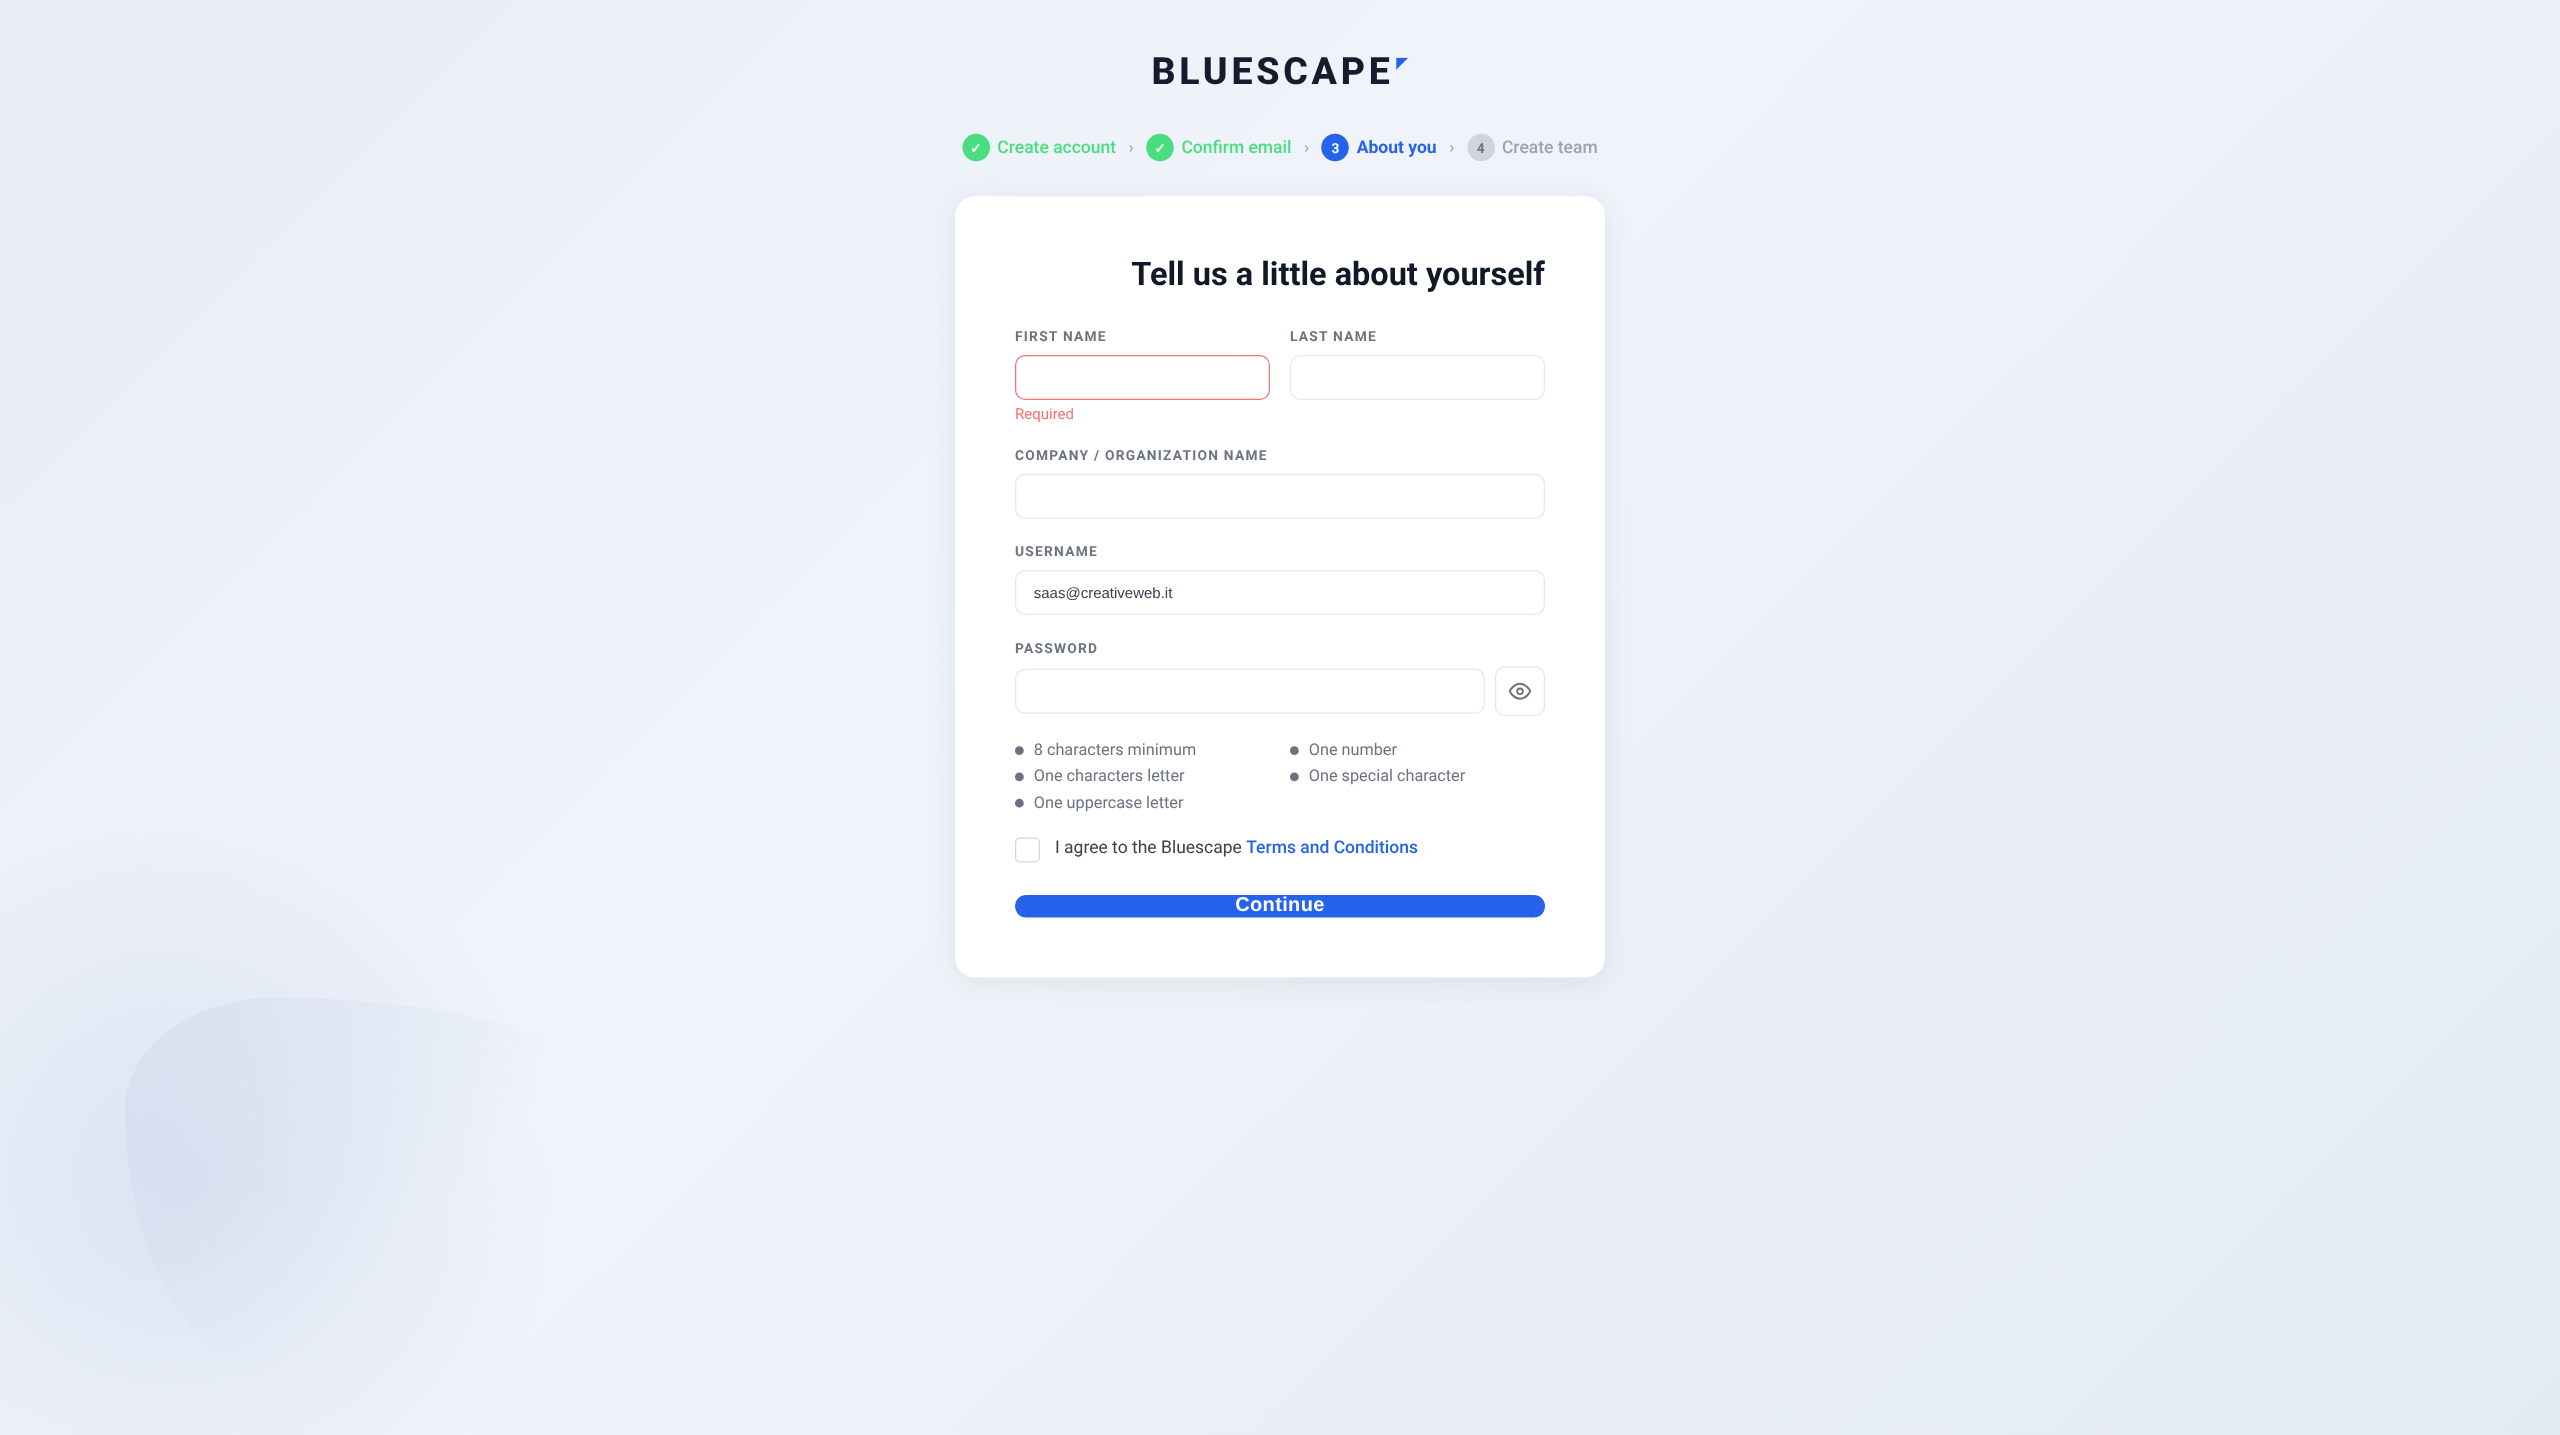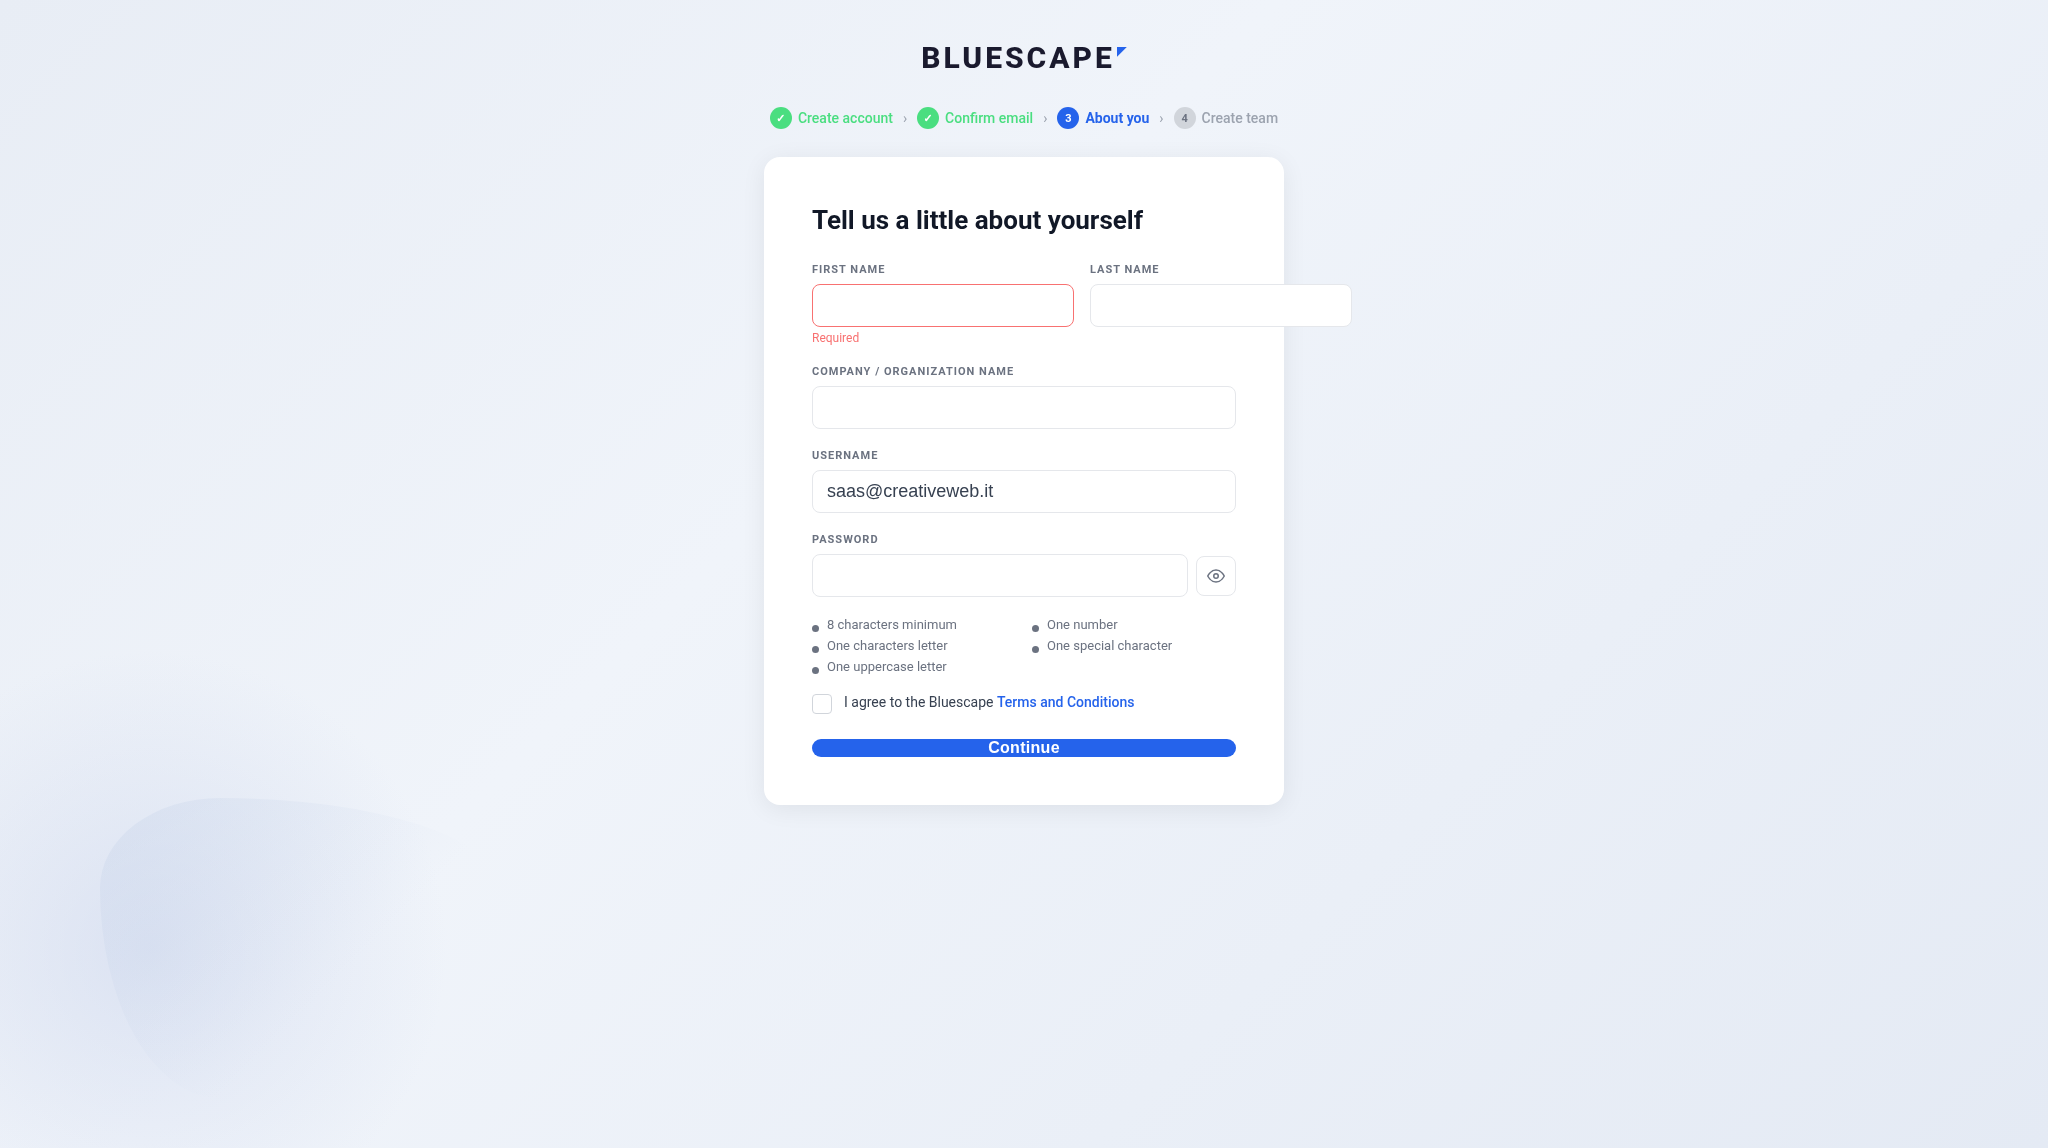--- a/index.html
+++ b/index.html
@@ -132,20 +132,21 @@
       max-width: 520px;
       box-shadow: 0 4px 24px rgba(0,0,0,0.07);
       z-index: 1;
     }
 
     .card-title {
       font-size: 26px;
       font-weight: 700;
       color: #111827;
       margin-bottom: 28px;
+      text-align: right;
     }
 
     .form-row {
       display: flex;
       gap: 16px;
       margin-bottom: 0;
     }
 
     .form-group {
       display: flex;
@@ -160,21 +161,21 @@
       letter-spacing: 1px;
       color: #6b7280;
       text-transform: uppercase;
       margin-bottom: 8px;
     }
 
     .form-input {
       border: 1.5px solid #e5e7eb;
       border-radius: 8px;
       padding: 10px 14px;
-      font-size: 18px;
+      font-size: 12px;
       color: #374151;
       outline: none;
       transition: border-color 0.2s;
       background: white;
     }
 
     .form-input.error {
       border-color: #f87171;
     }
 
@@ -212,21 +213,21 @@
     .password-hints {
       display: grid;
       grid-template-columns: 1fr 1fr;
       gap: 6px 16px;
       margin-top: 12px;
       margin-bottom: 20px;
     }
 
     .hint-item {
       display: flex;
-      align-items: flex-end;
+      align-items: center;
       gap: 8px;
       font-size: 13px;
       color: #6b7280;
     }
 
     .hint-dot {
       width: 7px;
       height: 7px;
       border-radius: 50%;
       background: #6b7280;

